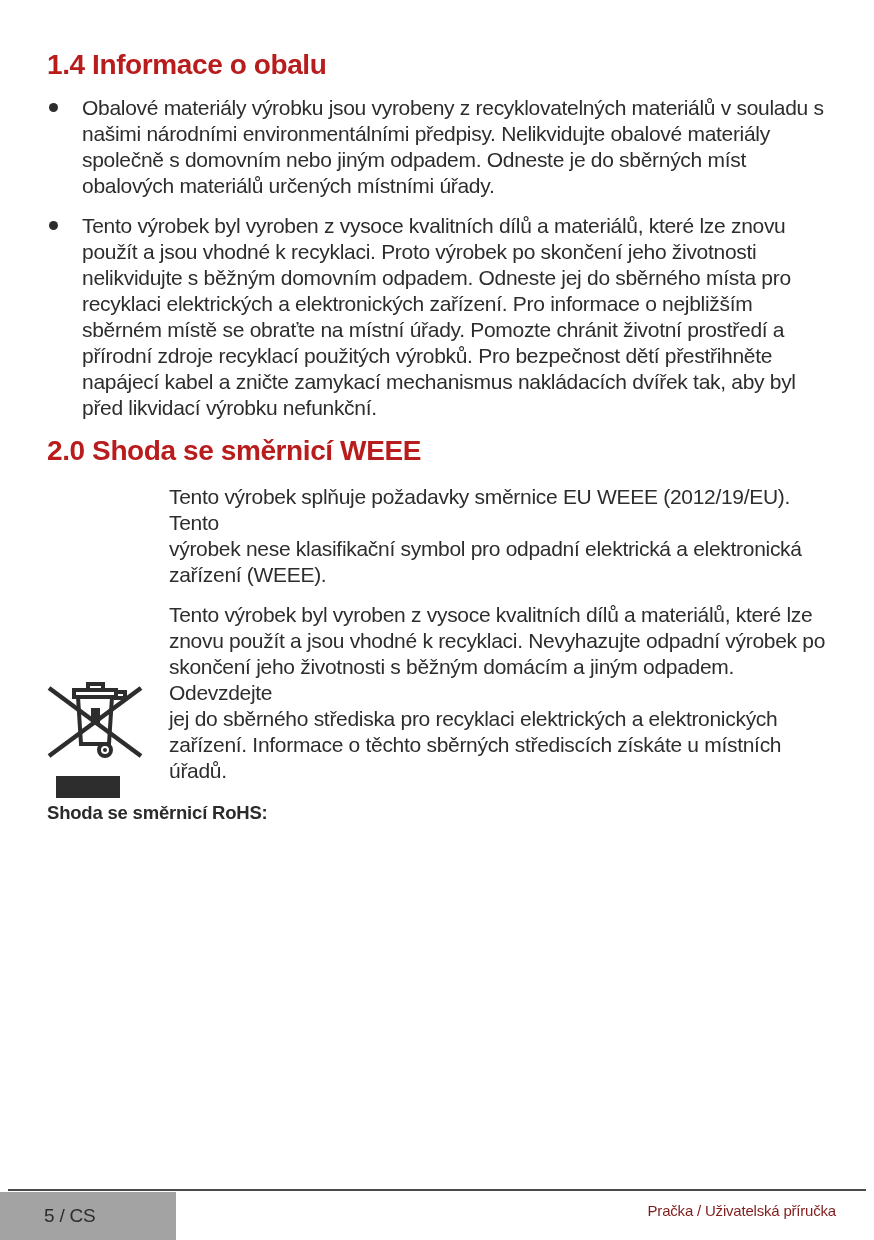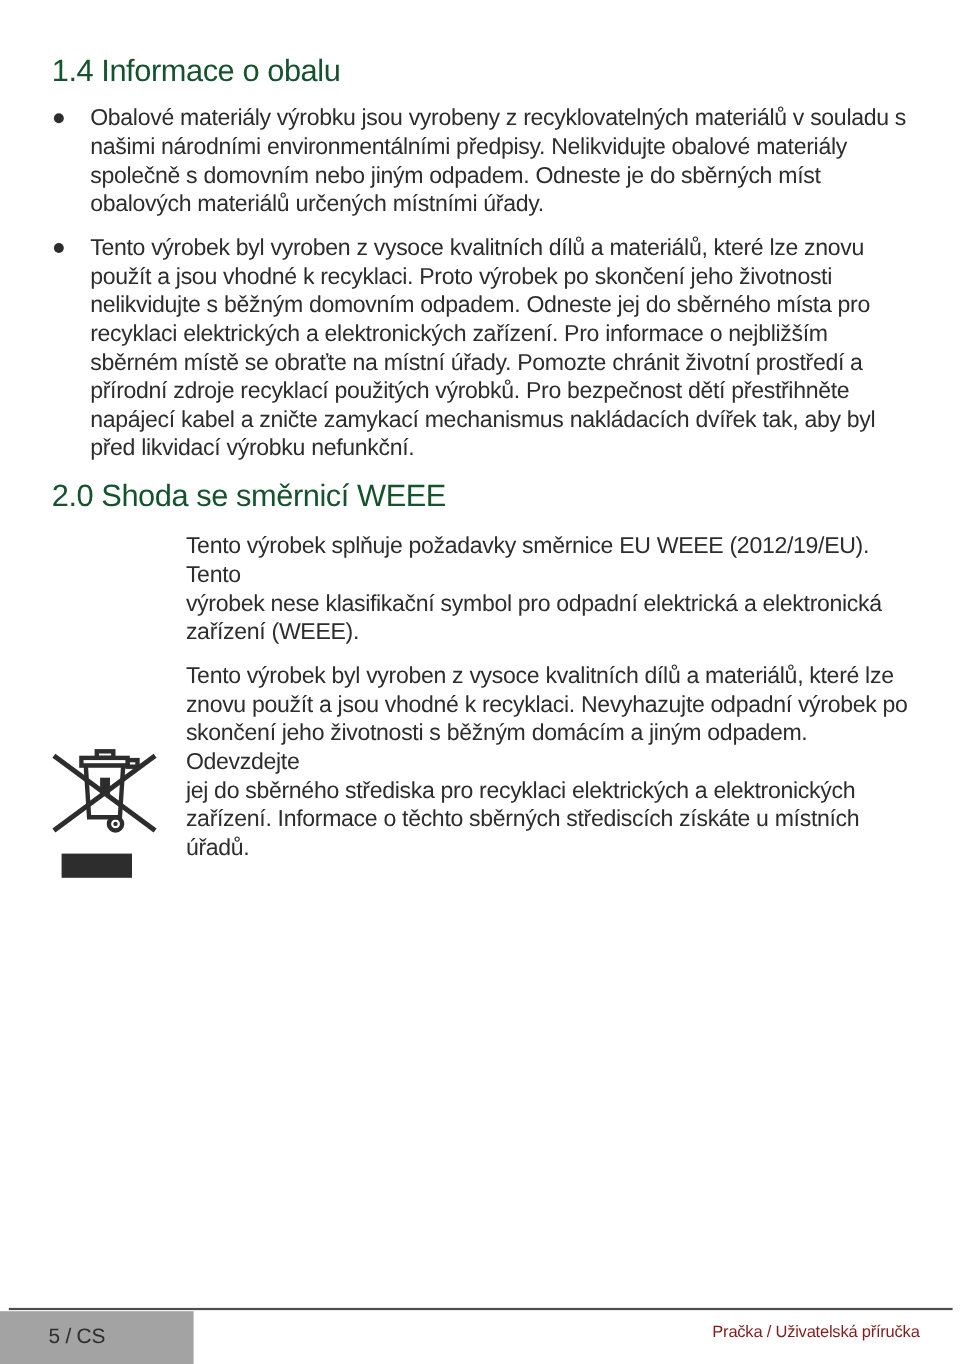--- a/index.html
+++ b/index.html
@@ -15,24 +15,24 @@
   }
   .content {
     position: absolute;
     top: 48px;
     left: 47px;
     right: 34px;
   }
   h2.section-heading {
     font-size: 28px;
     line-height: 32px;
-    font-weight: 400;
+    font-weight: 700;
     letter-spacing: -0.4px;
     margin: 1px 0 3px 0;
-    color: #14532d;
+    color: #b91c1c;
   }
   .body-text {
     font-size: 21px;
     line-height: 26px;
     letter-spacing: -0.3px;
     white-space: pre-line;
     margin: 14px;
   }
   ul.bullet-list { list-style: none; margin: 0; padding: 0; }
   ul.bullet-list > li { position: relative; padding-left: 21px; }
@@ -156,20 +156,21 @@
           <p class="body-text">Tento výrobek byl vyroben z vysoce kvalitních dílů a materiálů, které lze
 znovu použít a jsou vhodné k recyklaci. Nevyhazujte odpadní výrobek po
 skončení jeho životnosti s běžným domácím a jiným odpadem. Odevzdejte
 jej do sběrného střediska pro recyklaci elektrických a elektronických
 zařízení. Informace o těchto sběrných střediscích získáte u místních úřadů.</p>
         </div>
       </div>
     </section>
 
     <section>
+      <h3 class="rohs-heading">Shoda se směrnicí RoHS:</h3>
     </section>
 
   </main>
 
   <footer>
     <div class="footer-rule"></div>
     <div class="page-number-box">
       <span>5 / CS</span>
     </div>
     <div class="doc-title">Pračka / Uživatelská příručka</div>

